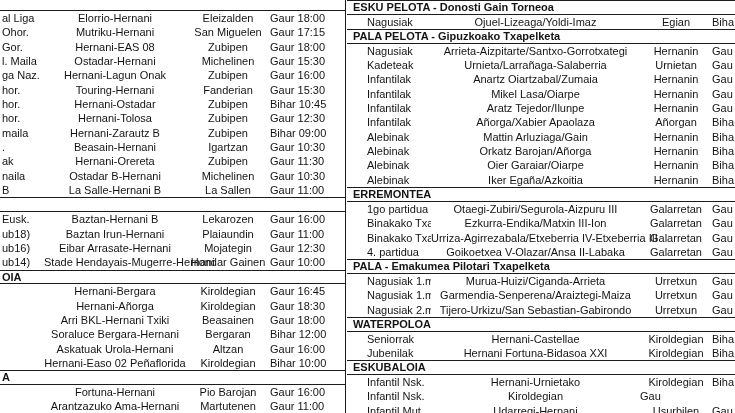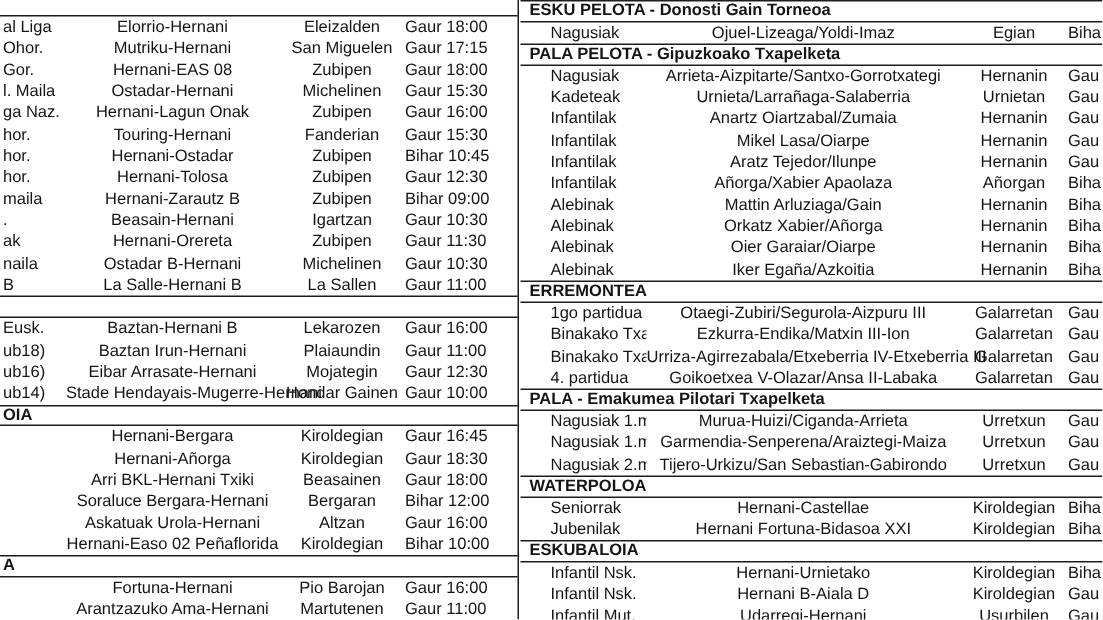--- a/index.html
+++ b/index.html
@@ -241,21 +241,21 @@
       <span class="c4">Biha</span>
     </div>
     <div class="row">
       <span class="c1">Alebinak</span>
       <span class="c2">Mattin Arluziaga/Gain</span>
       <span class="c3">Hernanin</span>
       <span class="c4">Biha</span>
     </div>
     <div class="row">
       <span class="c1">Alebinak</span>
-      <span class="c2">Orkatz Xabier/Añorga</span>
+      <span class="c2">Orkatz Barojan/Añorga</span>
       <span class="c3">Hernanin</span>
       <span class="c4">Biha</span>
     </div>
     <div class="row">
       <span class="c1">Alebinak</span>
       <span class="c2">Oier Garaiar/Oiarpe</span>
       <span class="c3">Hernanin</span>
       <span class="c4">Biha</span>
     </div>
     <div class="row">
@@ -323,21 +323,20 @@
     </div>
     <div class="hrow"><span>ESKUBALOIA</span></div>
     <div class="row">
       <span class="c1">Infantil Nsk.</span>
       <span class="c2">Hernani-Urnietako</span>
       <span class="c3">Kiroldegian</span>
       <span class="c4">Biha</span>
     </div>
     <div class="row">
       <span class="c1">Infantil Nsk.</span>
-      <span class="c2">Hernani B-Aiala D</span>
       <span class="c3">Kiroldegian</span>
       <span class="c4">Gau</span>
     </div>
     <div class="row">
       <span class="c1">Infantil Mut.</span>
       <span class="c2">Udarregi-Hernani</span>
       <span class="c3">Usurbilen</span>
       <span class="c4">Gau</span>
     </div>
   </div>

